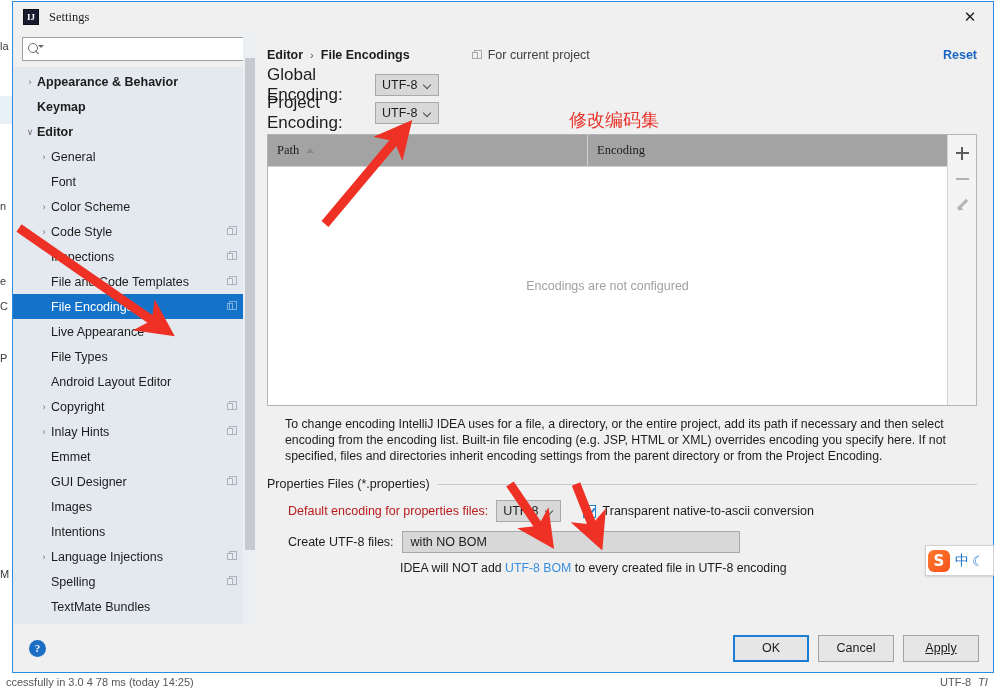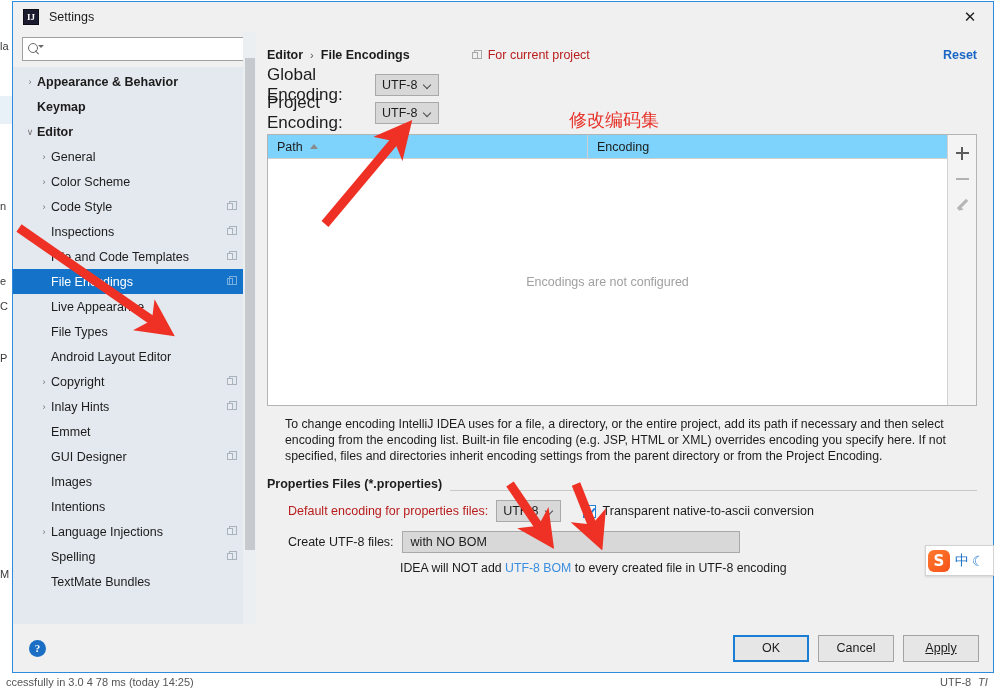--- a/index.html
+++ b/index.html
@@ -52,20 +52,21 @@
     color: #fff;
     font-size: 9px; font-weight: bold;
     display: flex; align-items: center; justify-content: center;
     font-family: "Liberation Serif", serif;
     border: 1px solid #0d0d1a;
   }
   #win-title {
     margin-left: 10px;
     font-size: 12.5px;
     color: #1c1c1c;
+    font-family: Liberation Serif, serif;
   }
   #close-btn {
     position: absolute;
     right: 0; top: 0;
     width: 46px; height: 30px;
     display: flex; align-items: center; justify-content: center;
     color: #1c1c1c; font-size: 15px;
     cursor: pointer;
   }
 
@@ -202,21 +203,21 @@
     display: flex; align-items: center;
     height: 30px;
     margin-top: 8px;
     position: relative;
   }
   .crumb { font-weight: bold; font-size: 12.5px; color: #1c1c1c; }
   .crumb-sep { margin: 0 7px; color: #555; font-size: 11px; }
   #for-project {
     display: flex; align-items: center;
     margin-left: 62px;
-    color: #b91c1c;
+    color: #404040;
     font-size: 12.5px;
   }
   .proj-badge {
     position: relative;
     width: 11px; height: 11px;
     margin-right: 5px;
     opacity: .7;
   }
   .proj-badge .b1 {
     position: absolute; left: 2px; top: 0;
@@ -271,24 +272,25 @@
   
   #table-wrap {
     margin-top: 8px;
     height: 272px;
     display: flex;
     border: 1px solid #b4b4b4;
     background: #ffffff;
   }
   #table-main { flex: 1 1 auto; display: flex; flex-direction: column; min-width: 0; }
   #table-head {
-    height: 24px;
+    height: 32px;
     display: flex;
     border-bottom: 1px solid #cfcfcf;
-    background: #7dd3fc;
+    background: #a3a3a3;
+    font-family: Liberation Serif, serif;
   }
   .th {
     display: flex; align-items: center;
     padding-left: 9px;
     font-size: 12.5px;
     color: #1c1c1c;
     cursor: pointer;
   }
   .th.col-path { width: 320px; border-right: 1px solid #cfcfcf; flex: 0 0 auto; }
   .th.col-enc { flex: 1 1 auto; }
@@ -351,21 +353,21 @@
     font-size: 12.3px;
     color: #1c1c1c;
     line-height: 16px;
     padding-left: 18px;
     padding-right: 4px;
   }
 
   
   .group {
     margin-top: 13px;
-    display: flex; align-items: flex-end; font-weight: bold;
+    display: flex; align-items: center;
   }
   .group .g-title { font-size: 12.5px; color: #1c1c1c; white-space: nowrap; }
   .group .g-line { flex: 1 1 auto; height: 1px; background: #c8c8c8; margin-left: 8px; }
 
   .prop-row {
     display: flex; align-items: center;
     margin-top: 9px;
     padding-left: 21px;
   }
   .prop-row .plabel { font-size: 12.5px; color: #b91c1c; }
@@ -546,20 +548,24 @@
             <span class="arrow"></span>
             <span class="t-label">Keymap</span>
           </div>
           <div class="tree-item lvl0">
             <span class="arrow">∨</span>
             <span class="t-label">Editor</span>
           </div>
           <div class="tree-item lvl1">
             <span class="arrow">›</span>
             <span class="t-label">General</span>
+          </div>
+          <div class="tree-item lvl1">
+            <span class="arrow"></span>
+            <span class="t-label">Font</span>
           </div>
           <div class="tree-item lvl1">
             <span class="arrow">›</span>
             <span class="t-label">Color Scheme</span>
           </div>
           <div class="tree-item lvl1">
             <span class="arrow">›</span>
             <span class="t-label">Code Style</span>
             <span class="copy-badge">
               <span class="b1"></span>

